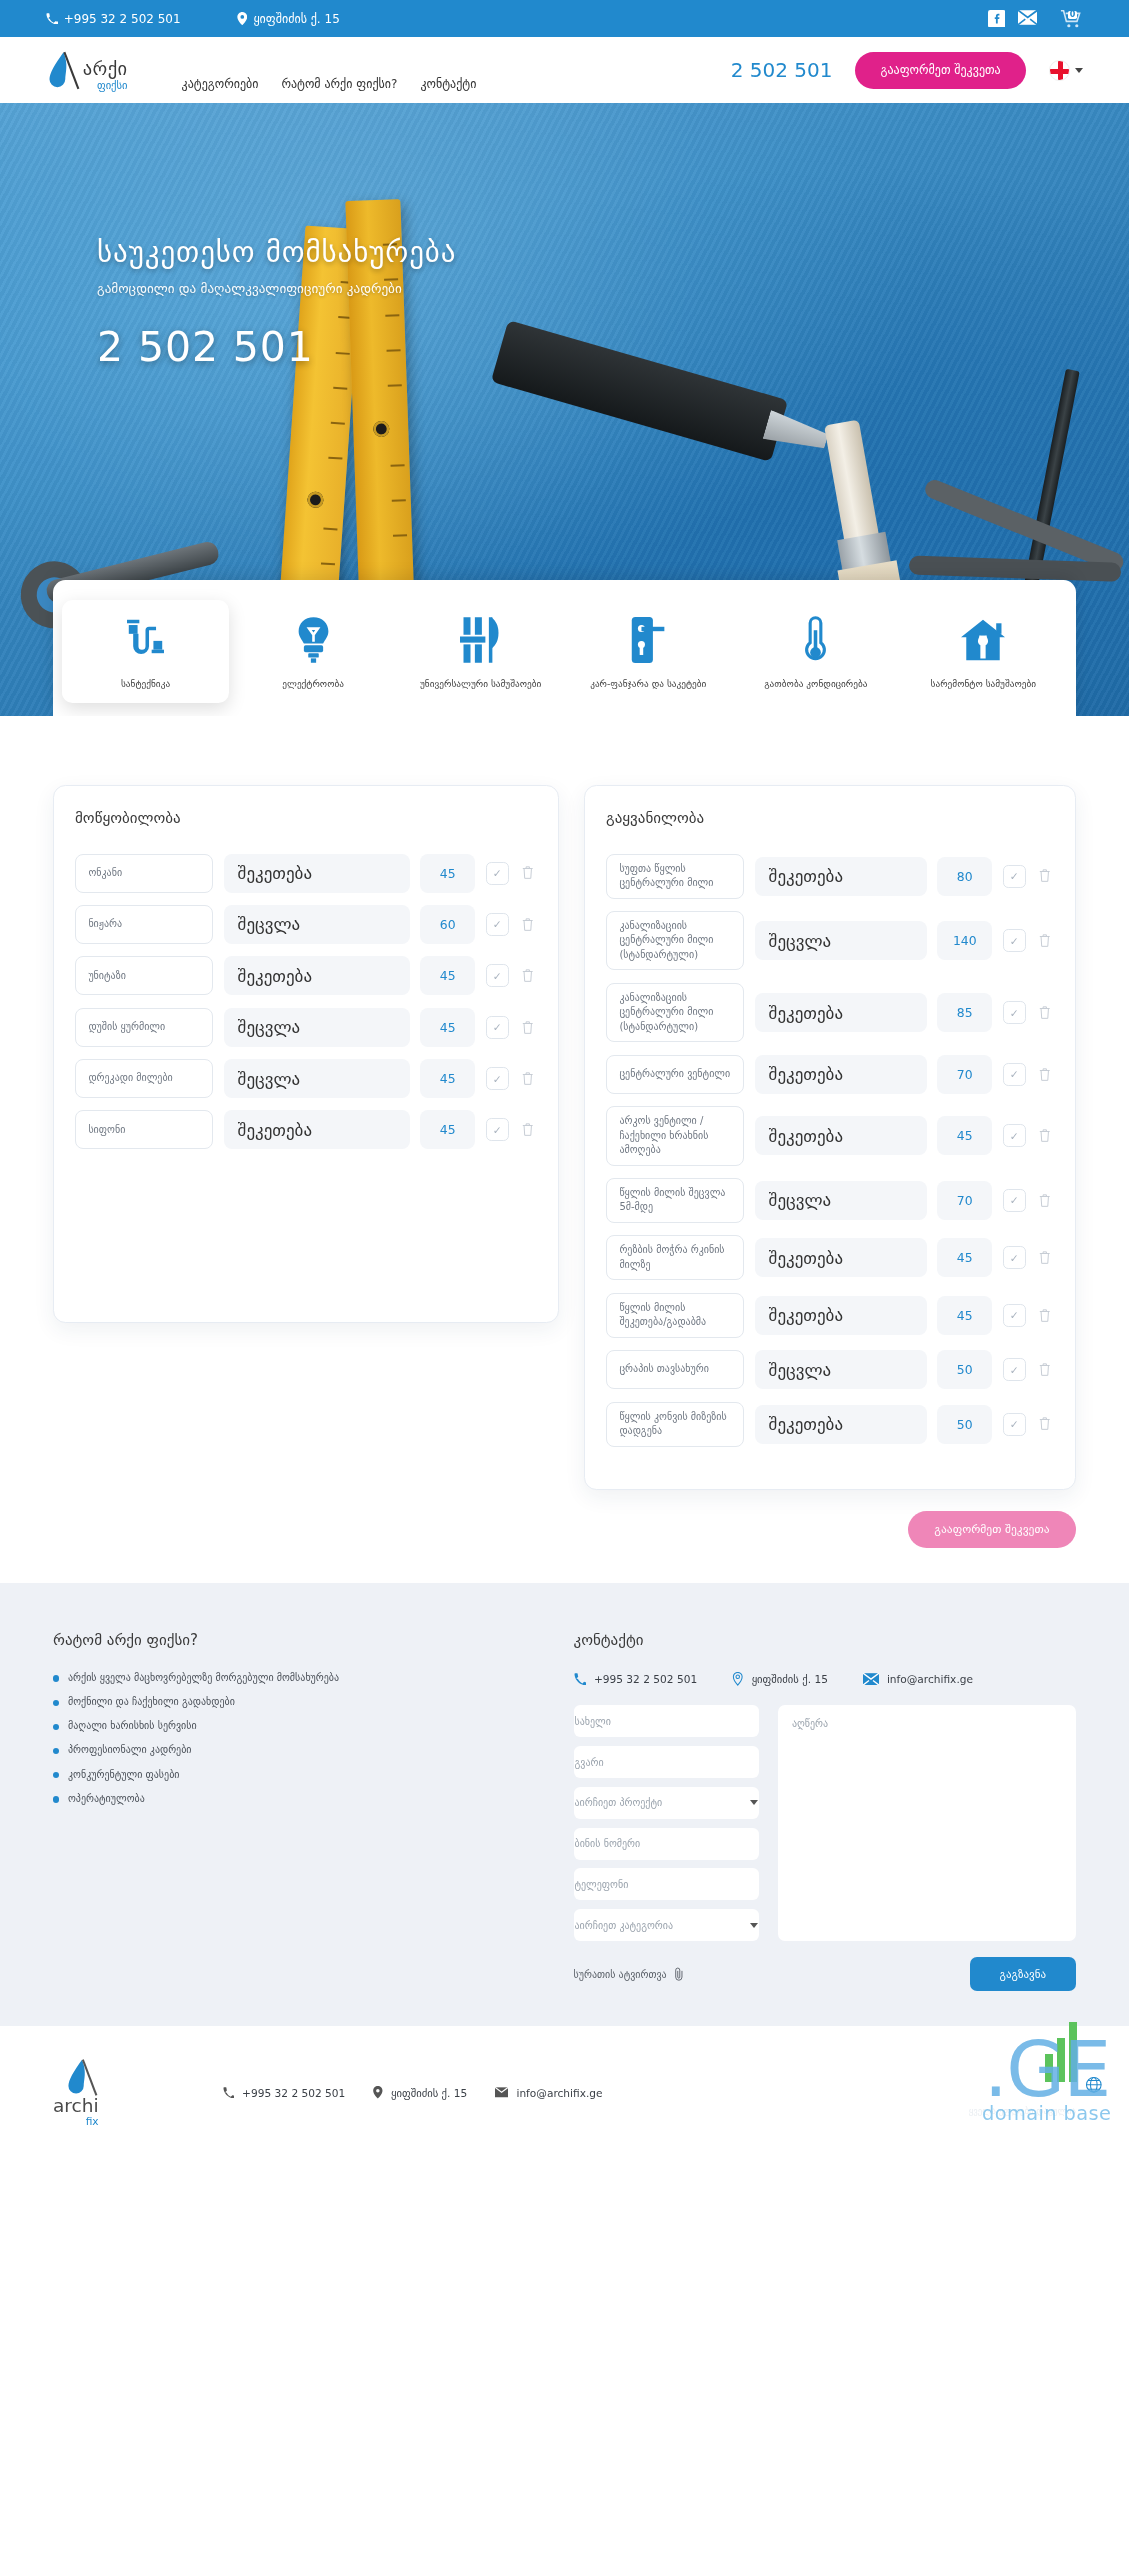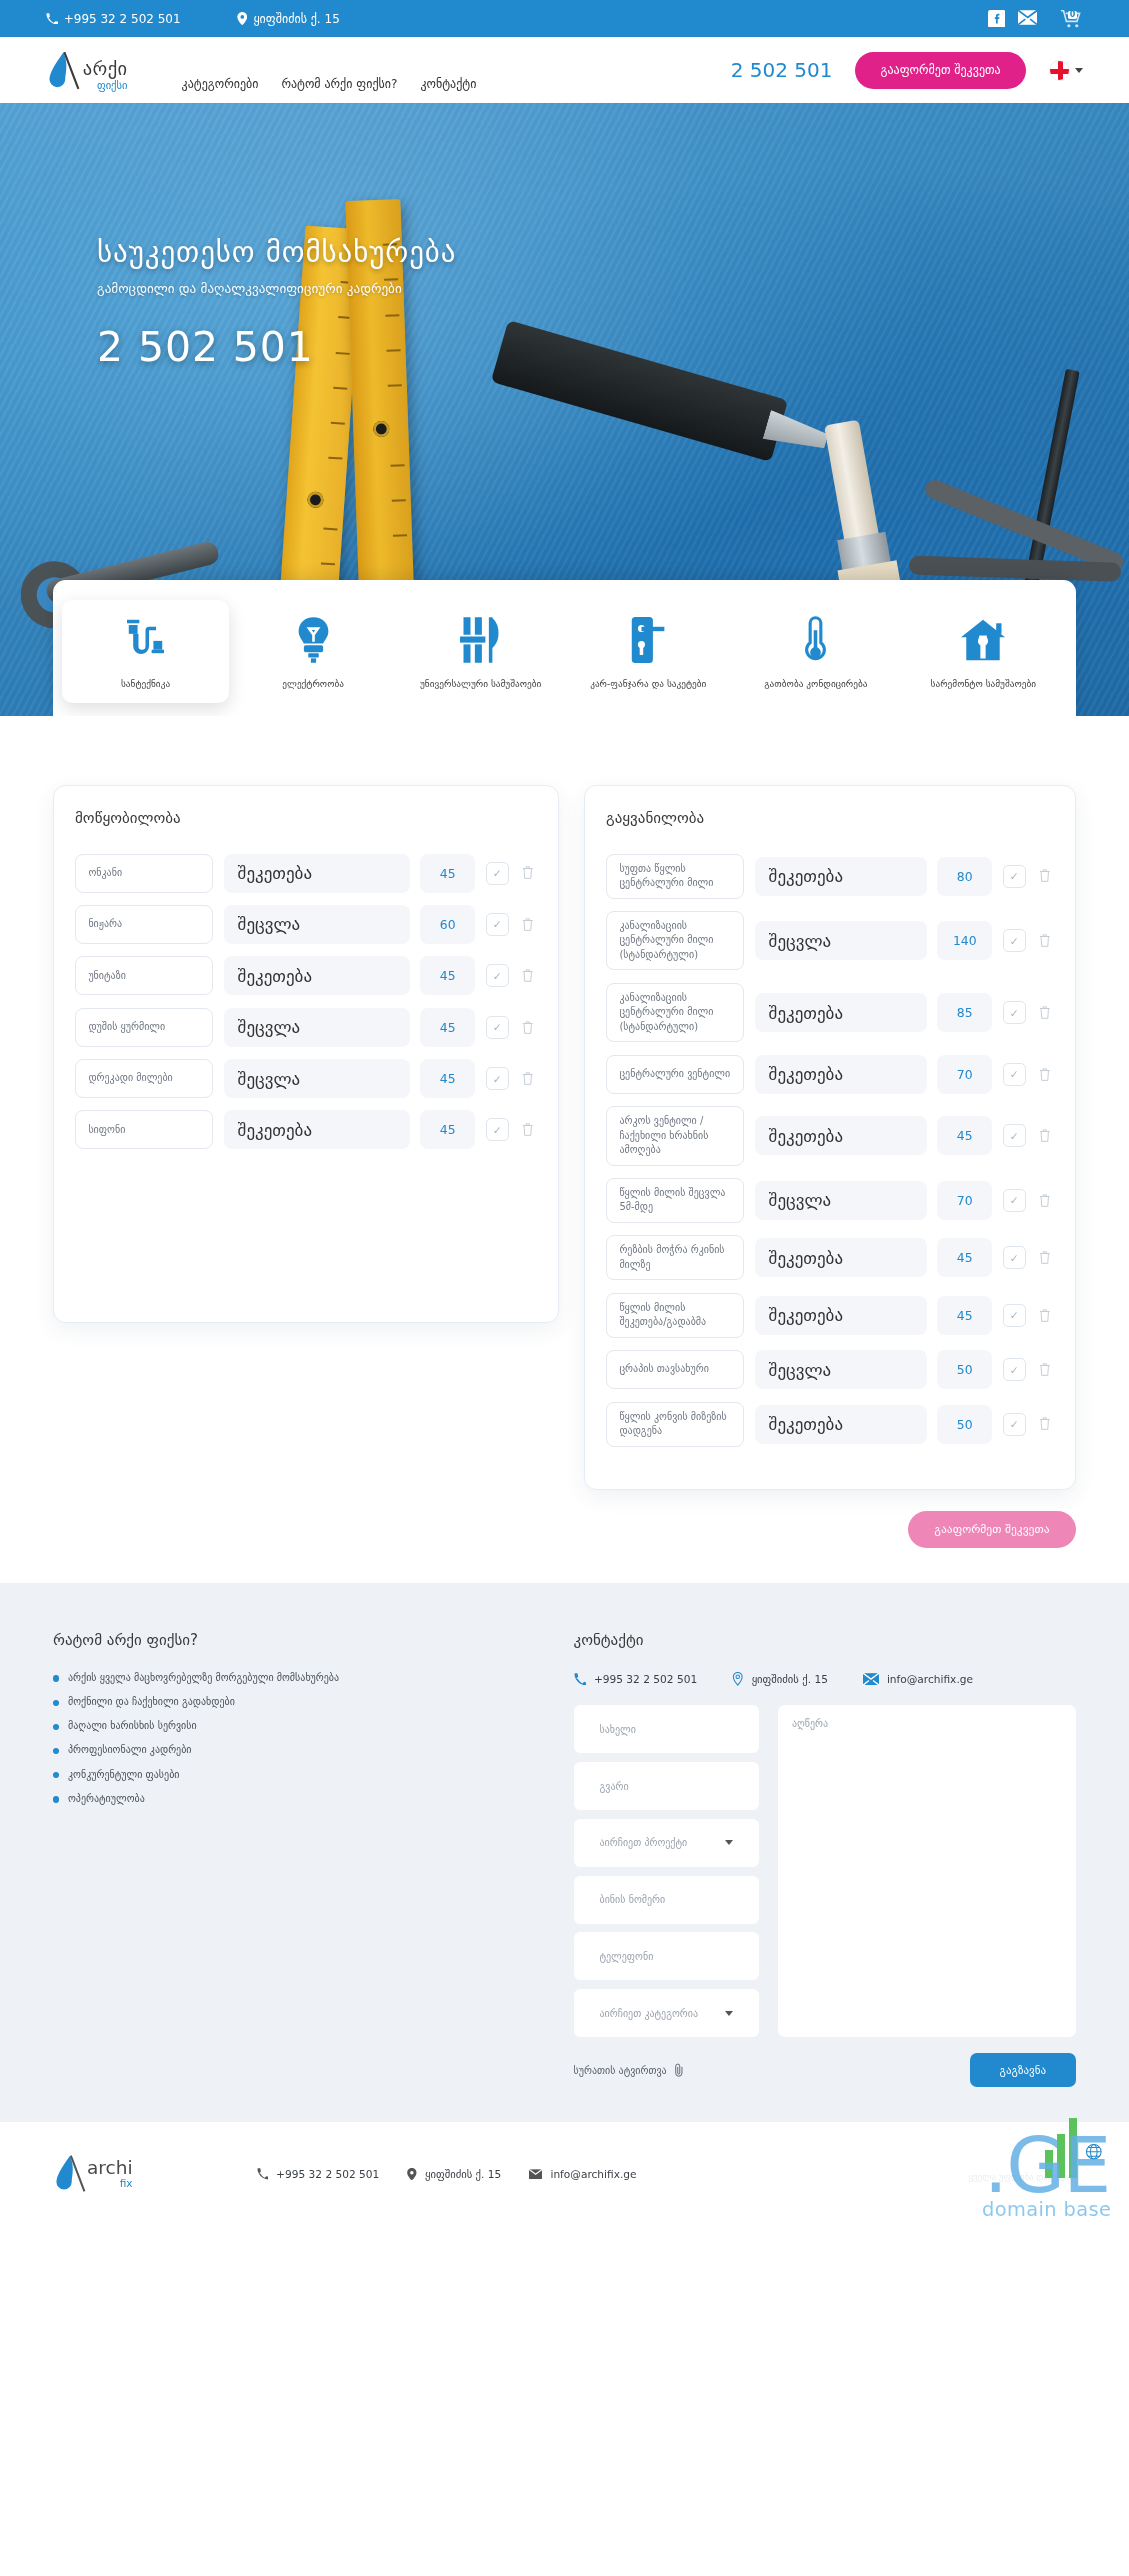--- a/index.html
+++ b/index.html
@@ -146,22 +146,22 @@
   .f-col-right { flex:1;}
   .footer-top h3 { font-size:15px; font-weight:normal; color:#3a3a3a; margin-bottom:23px;}
   .blist { list-style:none; }
   .blist li { display:flex; align-items:flex-start; gap:8.8px; margin-bottom:13.2px; font-size:10px; color:#4a5058;}
   .dot { width:6.2px; height:6.2px; border-radius:50%; background:#2189cd; margin-top:3.5px; flex:none;}
   .contacts { display:flex; gap:35px; margin-bottom:19.4px; flex-wrap:wrap;}
   .contact { display:flex; align-items:center; gap:8px; font-size:10.6px; color:#3a3f46;}
   .form-wrap { display:flex; gap:19.4px;}
   .form-left { width:185px; display:flex; flex-direction:column; gap:8.8px;}
   .inp {
-    height:48px; background:#fff; border:none; border-radius:6.2px;
-    padding:0 26px; font-size:10px; color:#9aa3ad; display:flex; align-items:center;
+    height:32px; background:#fff; border:none; border-radius:6.2px;
+    padding:0 1px; font-size:10px; color:#9aa3ad; display:flex; align-items:center;
     font-family:inherit;
   }
   .sel { justify-content:space-between; }
   .sel .caret2 { width:0;height:0;border-left:4.4px solid transparent;border-right:4.4px solid transparent;border-top:5.3px solid #555;}
   .tarea {
     flex:1; background:#fff; border:none; border-radius:7px; padding:12.4px 14px;
     font-size:10px; color:#9aa3ad; min-height:205px; font-family:inherit;
   }
   .f-bottomrow { display:flex; justify-content:space-between; align-items:center; margin-top:16px;}
   .upload { font-size:10px; color:#5a6068; display:flex; align-items:center; gap:7px;}
@@ -174,21 +174,21 @@
   .watermark {
     position:absolute; right:17.6px; bottom:-99px; z-index:20; text-align:center; pointer-events:none;
   }
   .wm-ge { font-size:76px; color:#63b0e4; line-height:.85; letter-spacing:-1.8px; opacity:.85;}
   .wm-sub { font-size:19.4px; color:#79bfeb; letter-spacing:0.4px; opacity:.85;}
   .wm-bars { position:absolute; right:34px; top:-16px;}
   .wm-bars i { display:inline-block; width:8px; background:#5cc35c; margin-left:4.4px; vertical-align:bottom;}
 
   
   .footer-bot { background:#fff; padding:32px 53px 23px; display:flex; align-items:center; position:relative;}
-  .f-logo { display:flex; align-items:center; }
+  .f-logo { display:flex; align-items:flex-end;flex-direction:column; }
   .f-logo-text{ display:flex; flex-direction:column; line-height:1;}
   .f-logo-main{ font-size:18.5px; color:#4a4a4a;}
   .f-logo-sub{ font-size:10.6px; color:#2189cd; text-align:right; margin-top:0;}
   .f-contacts { display:flex; gap:28px; margin-left:124px; font-size:10.6px; color:#555; align-items:center;}
   .copyright { position:absolute; right:53px; bottom:34px; font-size:8.8px; color:#e9edf1;}
   .globe { position:absolute; right:26.5px; bottom:56px; color:#2189cd; }
   svg { display:block; }
 </style>
 </head>
 <body>

